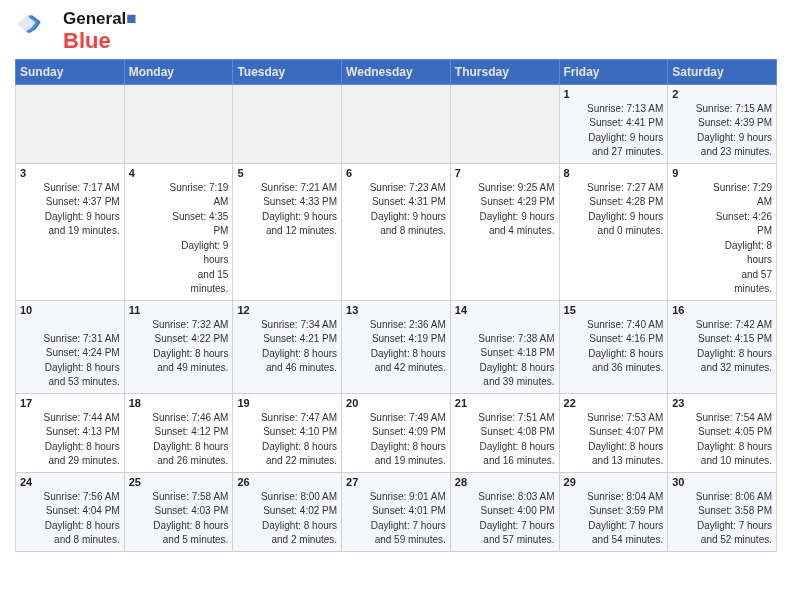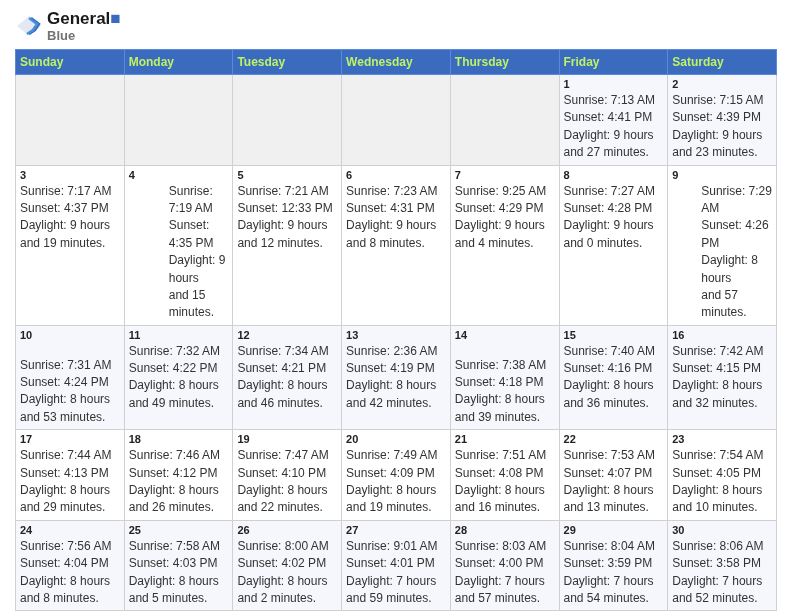--- a/index.html
+++ b/index.html
@@ -15,22 +15,22 @@
       padding: 10px 15px 8px 15px;
     }
     .header {
       display: flex;
       justify-content: space-between;
       align-items: flex-start;
       margin-bottom: 6px;
     }
     .logo {
       display: flex;
-      align-items: center;
-      gap: 4px;
+      align-items: flex-start;
+      gap: 20px;
     }
     .logo-icon {
       width: 28px;
       height: 28px;
     }
     .title-block {
       text-align: right;
     }
     .month-title {
       font-size: 32px;
@@ -41,21 +41,21 @@
       font-size: 14px;
       color: #333;
     }
     table {
       width: 100%;
       border-collapse: collapse;
       table-layout: fixed;
     }
     thead tr th {
       background-color: #3a6bbf;
-      color: #bef264;
+      color: #e5e5e5;
       font-size: 12px;
       font-weight: bold;
       padding: 5px 4px;
       text-align: left;
       border: 1px solid #5a8adf;
     }
     tbody tr td {
       border: 1px solid #d0d0d0;
       vertical-align: top;
       padding: 3px 4px;
@@ -70,43 +70,44 @@
     tbody tr:nth-child(even) td {
       background-color: #fff;
     }
     .day-number {
       font-weight: bold;
       font-size: 11px;
       display: block;
       margin-bottom: 2px;
     }
     .day-info {
-      font-size: 12px;
+      font-size: 10px;
       line-height: 1.45;
       color: #333;
+      text-align: right;
     }
     .empty-cell {
       background: #f0f0f0 !important;
     }
   </style>
 </head>
 <body>
 
 <div class="container">
   <div class="header">
     <div class="logo">
       <svg class="logo-icon" viewBox="0 0 28 28">
         <rect x="0" y="0" width="28" height="28" fill="white"></rect>
         <polygon points="14,4 26,14 14,24 2,14" fill="#3a6bbf" opacity="0.15"></polygon>
         <path d="M16 6 L24 12 L20 18 L14 22" fill="none" stroke="#3a6bbf" stroke-width="2.5"></path>
         <path d="M14 6 L22 12 L18 18 L12 22" fill="none" stroke="#4a90d9" stroke-width="2.5"></path>
       </svg>
       <div>
         <div style="font-size:17px;font-weight:bold;color:#1a1a1a;line-height:1.1;">General<span style="color:#3a6bbf;">■</span></div>
-        <div style="font-size:13px;font-weight:bold;color:#737373;line-height:1.1;">Blue</div>
+        <div style="font-size:22px;font-weight:bold;color:#ef4444;line-height:1.1;">Blue</div>
       </div>
     </div>
     <div class="title-block">
       <div class="month-title"></div>
       <div class="location"></div>
     </div>
   </div>
 
   <table>
     <thead>
@@ -153,21 +154,21 @@
           <td>
             <span class="day-number">4</span>
             <div class="day-info" style="white-space: pre-line; margin-left: 40px;">Sunrise: 7:19 AM
 Sunset: 4:35 PM
 Daylight: 9 hours
 and 15 minutes.</div>
           </td>
           <td>
             <span class="day-number">5</span>
             <div class="day-info" style="white-space: pre-line;">Sunrise: 7:21 AM
-Sunset: 12:33 PM
+Sunset: 4:33 PM
 Daylight: 9 hours
 and 12 minutes.</div>
           </td>
           <td>
             <span class="day-number">6</span>
             <div class="day-info" style="white-space: pre-line;">Sunrise: 7:23 AM
 Sunset: 4:31 PM
 Daylight: 9 hours
 and 8 minutes.</div>
           </td>

